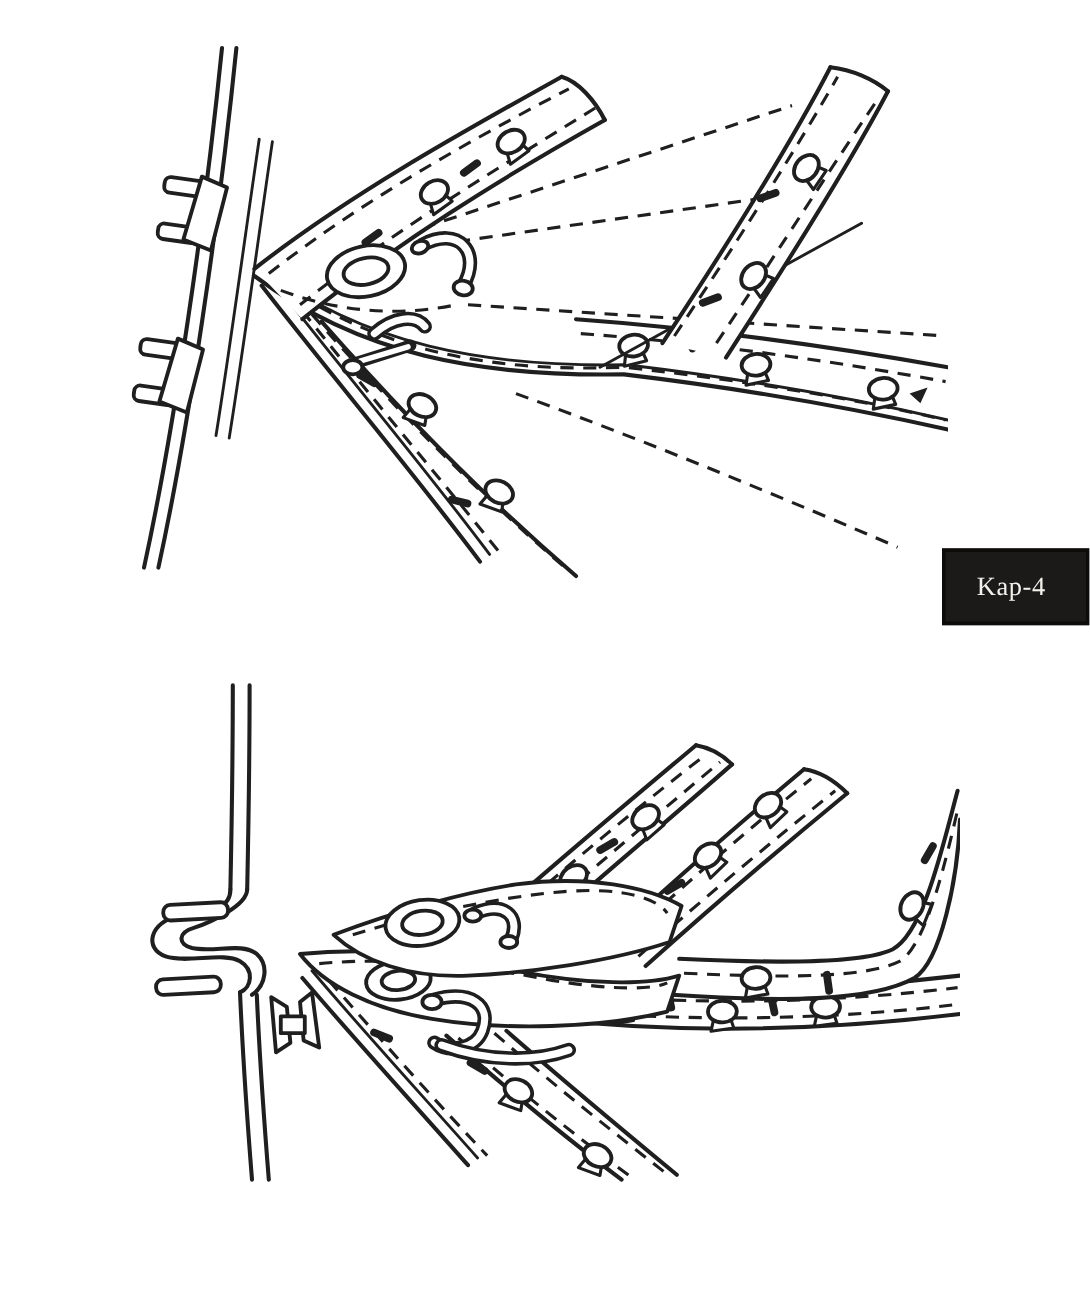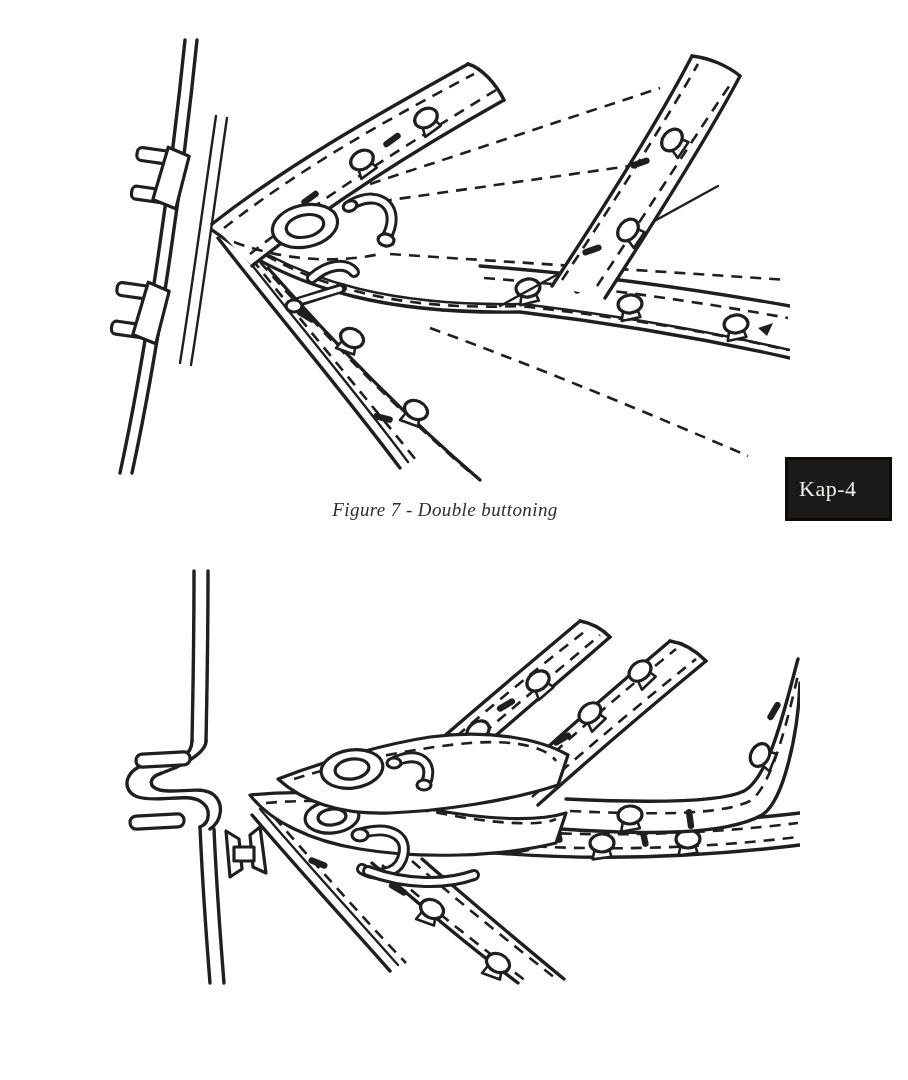--- a/index.html
+++ b/index.html
@@ -1,23 +1,23 @@
 <!DOCTYPE html>
 <html><head>
 <meta charset="utf-8">
 <style>
   html,body{margin:0;padding:0;background:#ffffff;}
   .page{position:relative;width:908px;height:1080px;background:#ffffff;overflow:hidden;
         font-family:"Liberation Serif", serif;}
   .fig{position:absolute;}
   .caption{position:absolute;left:100px;width:690px;text-align:center;
            font-style:italic;font-size:19px;letter-spacing:0.4px;color:#2d2d2d;}
-  .chapter-tab{position:absolute;left:785px;top:457px;width:107px;height:64px;
+  .chapter-tab{position:absolute;left:785px;top:457px;width:123px;height:64px;
                box-sizing:border-box;background:#1c1a18;border:3px solid #0d0c0b;
-               display:flex;align-items:center;padding-left:11px;
+               display:flex;align-items:center;padding-left:26px;
                color:#f2f1ec;font-size:22px;letter-spacing:0.5px;}
   
   svg .s  {fill:none;stroke:#1f1f1f;stroke-width:3.4;stroke-linecap:round;stroke-linejoin:round;}
   svg .s2 {fill:none;stroke:#1f1f1f;stroke-width:2.4;stroke-linecap:round;stroke-linejoin:round;}
   svg .sw {fill:#ffffff;stroke:#1f1f1f;stroke-width:3.2;stroke-linejoin:round;}
   svg .fw {fill:#ffffff;stroke:none;}
   svg .d  {fill:none;stroke:#1f1f1f;stroke-width:2.6;stroke-dasharray:11 8;}
   svg .lo {fill:none;stroke:#1f1f1f;stroke-width:12;stroke-linecap:round;}
   svg .li {fill:none;stroke:#ffffff;stroke-width:6;stroke-linecap:round;}
   svg .po {fill:none;stroke:#1f1f1f;stroke-width:10;stroke-linecap:round;}
@@ -128,21 +128,20 @@
     </g>
     <g>
       <path class="lo" d="M212,250 C228,236 246,234 254,244"></path>
       <path class="li" d="M212,250 C228,236 246,234 254,244"></path>
       <line class="po" x1="198" y1="274" x2="242" y2="260"></line>
       <line class="pi" x1="200" y1="273" x2="240" y2="261"></line>
       <ellipse class="sw" cx="194" cy="278" rx="8" ry="6"></ellipse>
     </g>
   </svg>
 
-  <div class="caption" style="top:499px">Figure 7 - Double buttoning</div>
 
   <div class="chapter-tab">
     <span>Kap-4</span>
   </div>
 
   <svg class="fig" style="left:110px;top:563px" width="690" height="425" viewBox="0 0 690 425" aria-hidden="true">
     <defs>
       <g id="b8">
         <path d="M-7,4 L-10,16 L9,14 L6,4" fill="#ffffff" stroke="#1f1f1f" stroke-width="2.6" stroke-linejoin="round"></path>
         <ellipse rx="12" ry="9" fill="#ffffff" stroke="#1f1f1f" stroke-width="3.2"></ellipse>

